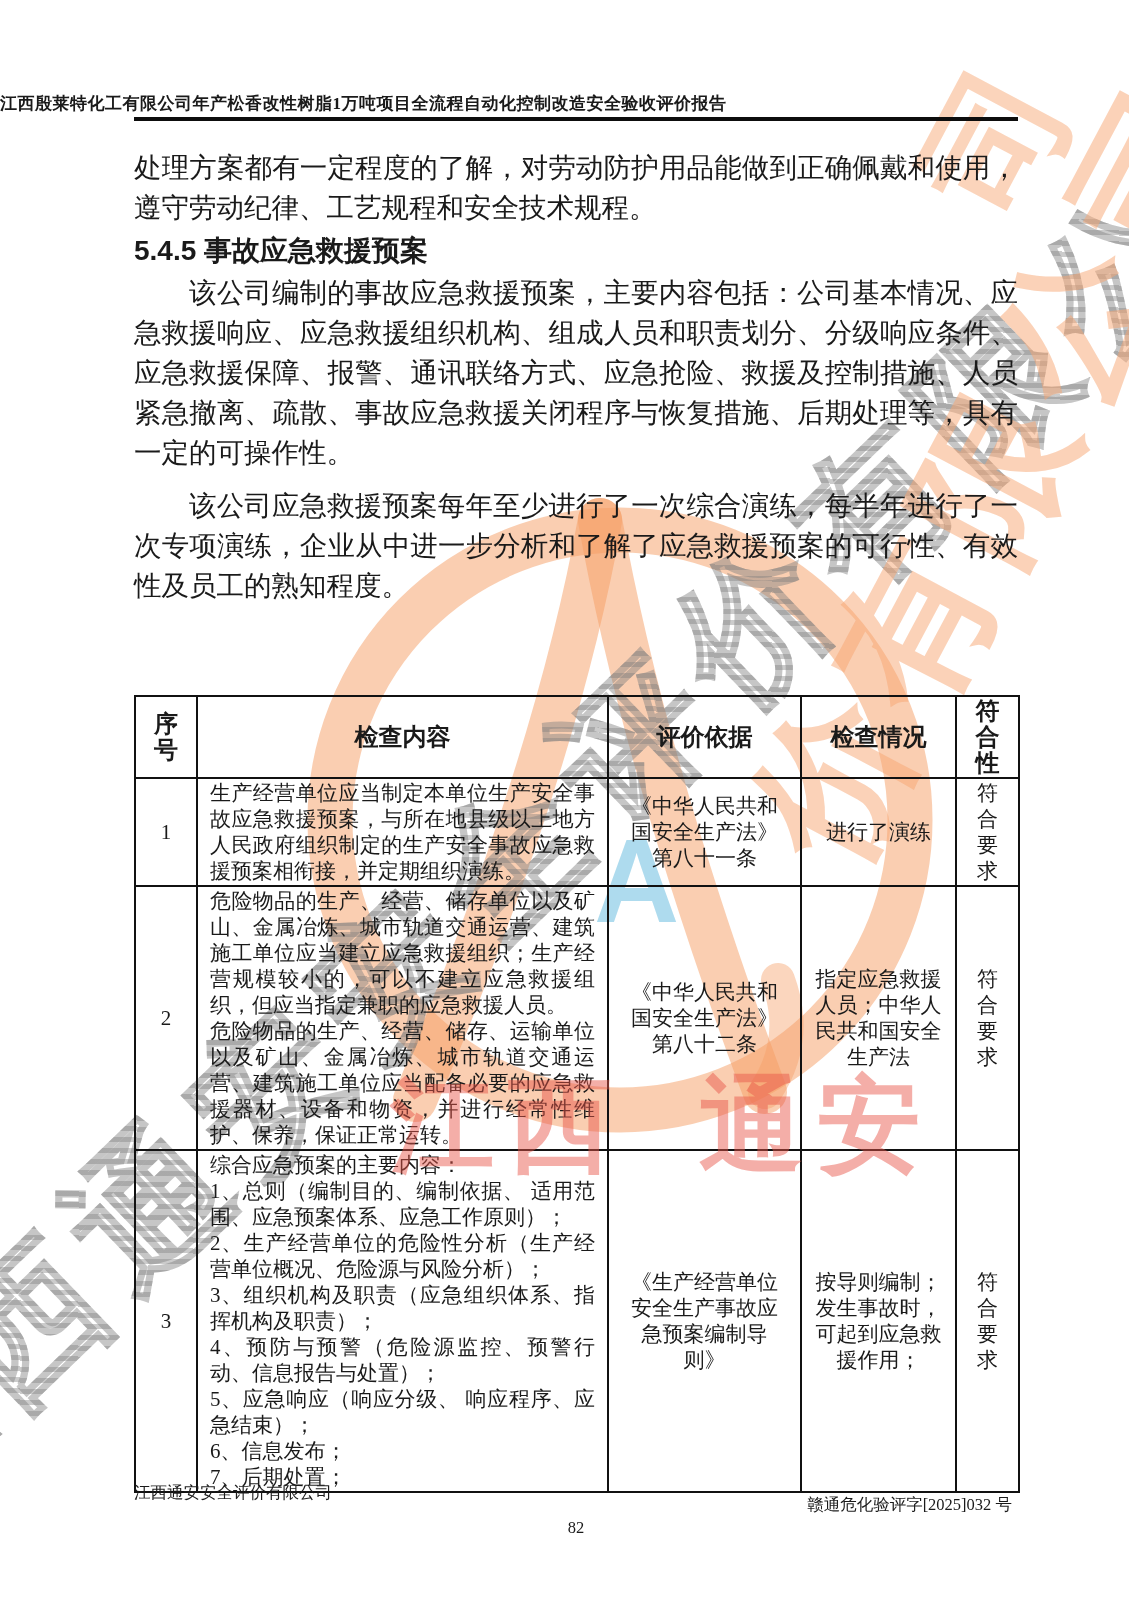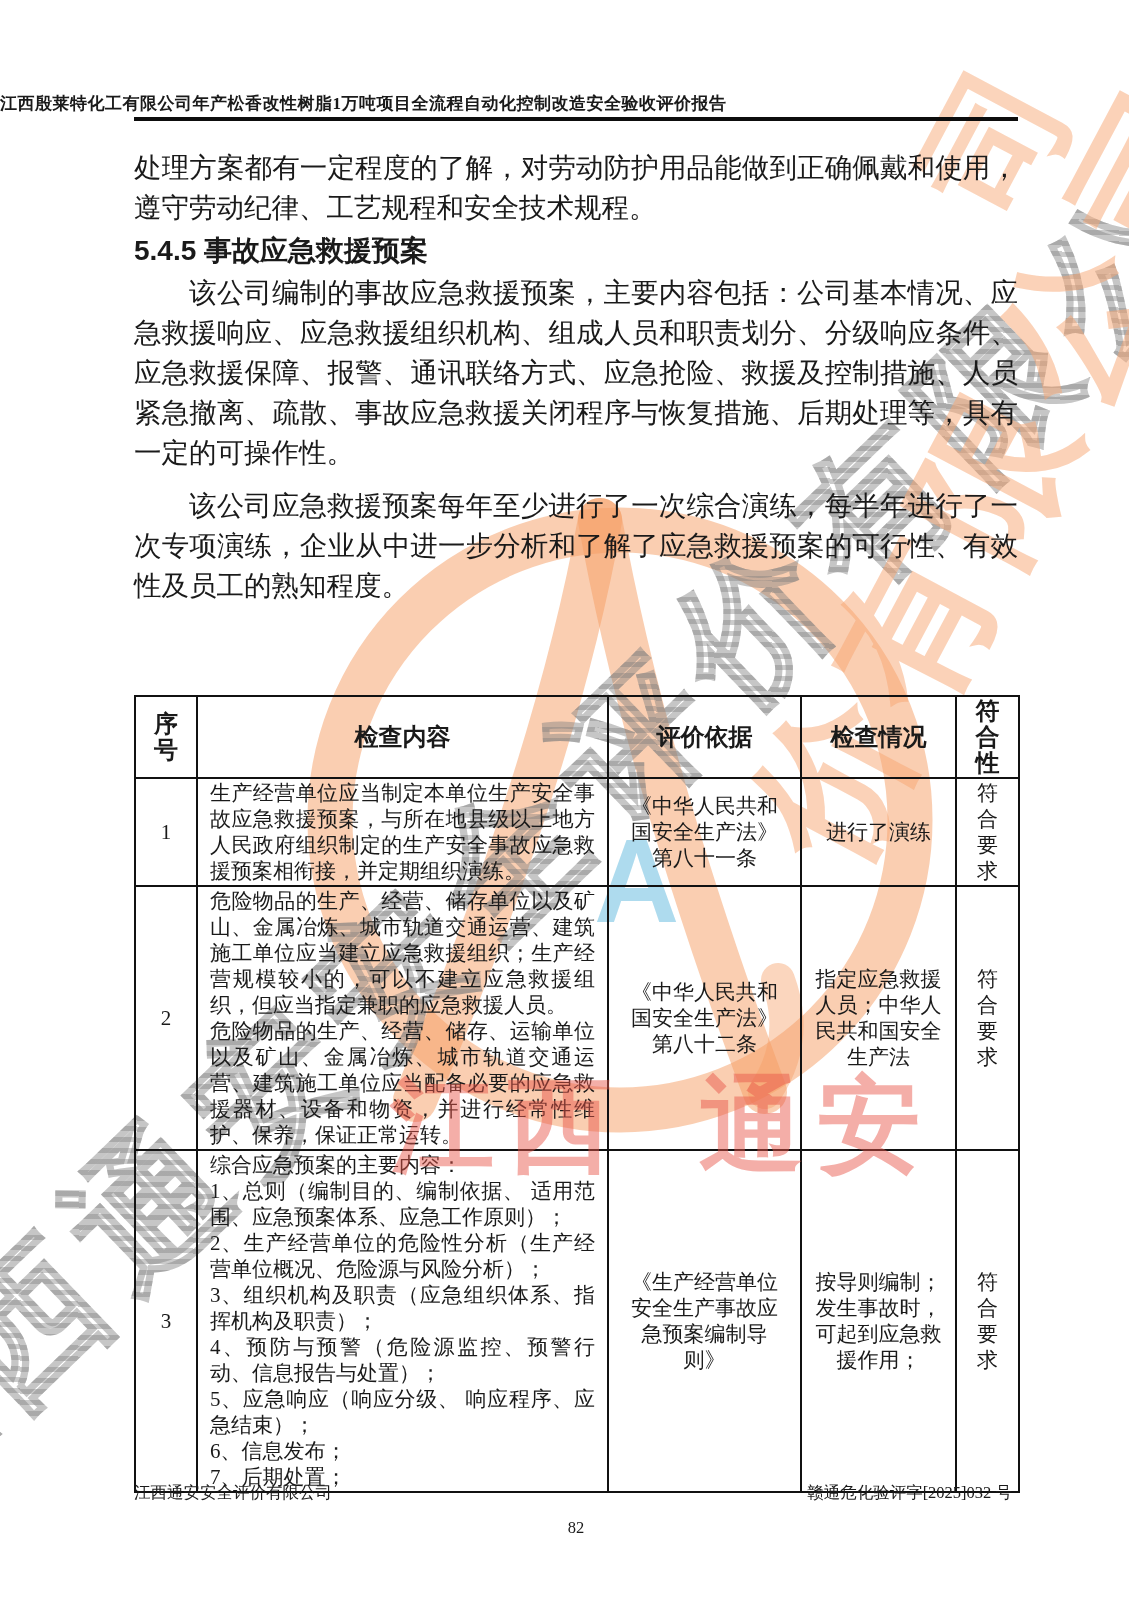--- a/index.html
+++ b/index.html
@@ -122,21 +122,21 @@
   .cell-conform{text-align:center;}
   tr.row-1{height:102px;}
   tr.row-2{height:263px;}
   tr.row-3{height:338px;}
   .doc-footer{
     position:absolute;left:134px;top:1482px;width:884px;
     font-size:16.5px;
   }
   .footer-company{position:absolute;left:0;top:0;}
   .footer-page{position:absolute;left:0;width:100%;text-align:center;top:0;margin-top:36px;}
-  .footer-doc{position:absolute;right:6px;top:0;}
+  .footer-doc{position:absolute;right:6px;top:12px;}
 </style>
 </head>
 <body>
 
 <div class="page">
 
   <div class="wm-under">
     <svg class="wm-logo" width="1129" height="1600" viewBox="0 0 1129 1600">
       <circle cx="620" cy="820" r="290" fill="none" stroke="rgba(245,158,100,0.5)" stroke-width="45"></circle>
       <path d="M 600 520 Q 555 770 415 1100" fill="none" stroke="rgba(245,158,100,0.5)" stroke-width="44" stroke-linecap="round"></path>

